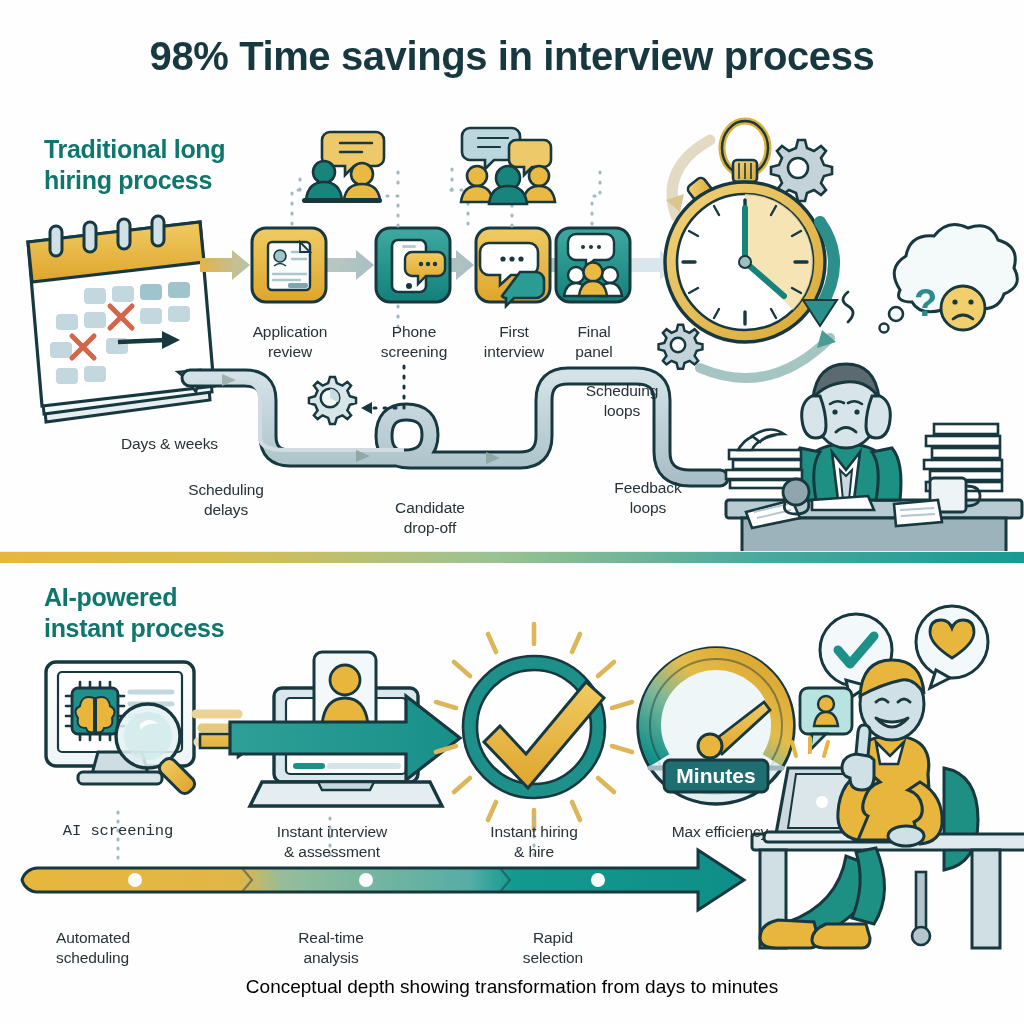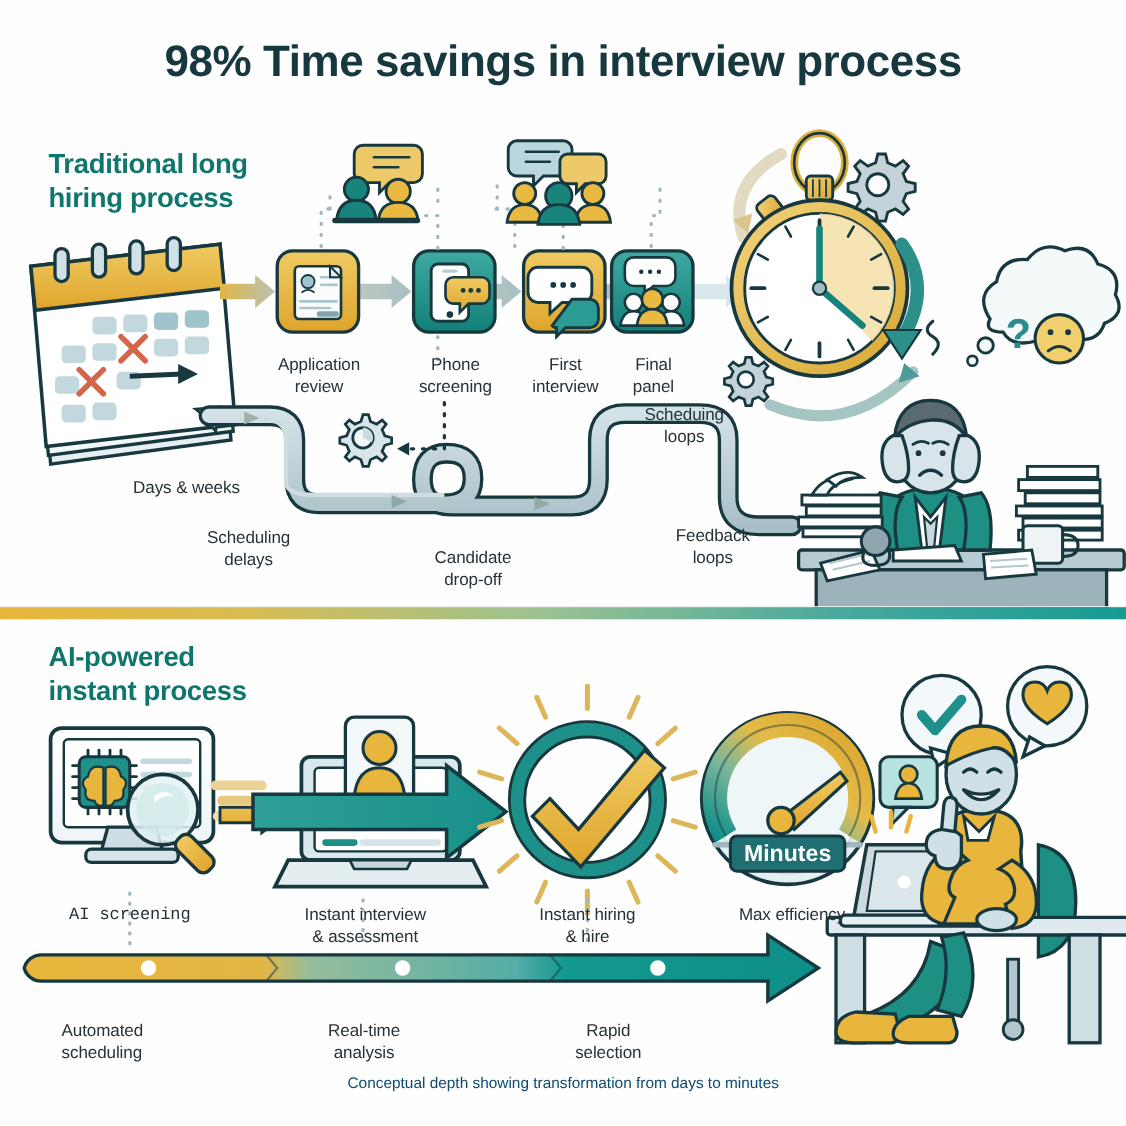--- a/index.html
+++ b/index.html
@@ -21,21 +21,21 @@
     position: absolute; font-size: 25px; font-weight: bold;
     color: #0f766e; line-height: 1.24; letter-spacing: -0.3px;
   }
   .lbl {
     position: absolute; font-size: 15.5px; color: #263238;
     text-align: center; line-height: 1.28; letter-spacing: -0.1px; margin-top: 12px;
   }
   .lbl-l { text-align: left; }
   .caption {
     position: absolute; left: 0; top: 976px; width: 1024px;
-    text-align: center; font-size: 14px; color: #0c4a6e;
+    text-align: center; font-size: 19px; color: #000000;
   }
 
   
   .divider {
     position: absolute; left: 0; top: 552px; width: 1024px; height: 11px;
     background: linear-gradient(90deg,#e8b63c 0%,#d8bd52 22%,#9cc292 48%,#4aa99e 74%,#179a92 100%);
   }
   .band-line{
     position:absolute;left:0;width:1024px;height:1px;background:#e9eef0;
   }
@@ -424,21 +424,21 @@
   </div>
   <div class="lbl" style="left:58px; top:422px; width:160px;text-align:right;">Days &amp; weeks</div>
   <div class="lbl" style="left:156px; top:468px; width:140px;">
     <div>Scheduling</div>
       <div>delays</div>
   </div>
   <div class="lbl" style="left:360px; top:486px; width:140px;">
     <div>Candidate</div>
       <div>drop-off</div>
   </div>
-  <div class="lbl" style="left:552px; top:356px; width:140px;text-align:center;">
+  <div class="lbl" style="left:552px; top:369px; width:140px;text-align:center;">
     <div>Scheduing</div>
       <div>loops</div>
   </div>
   <div class="lbl" style="left:578px; top:466px; width:140px;">
     <div>Feedback</div>
       <div>loops</div>
   </div>
 
   <div class="band-line" style="top:551px;"></div>
   <div class="divider"></div>

